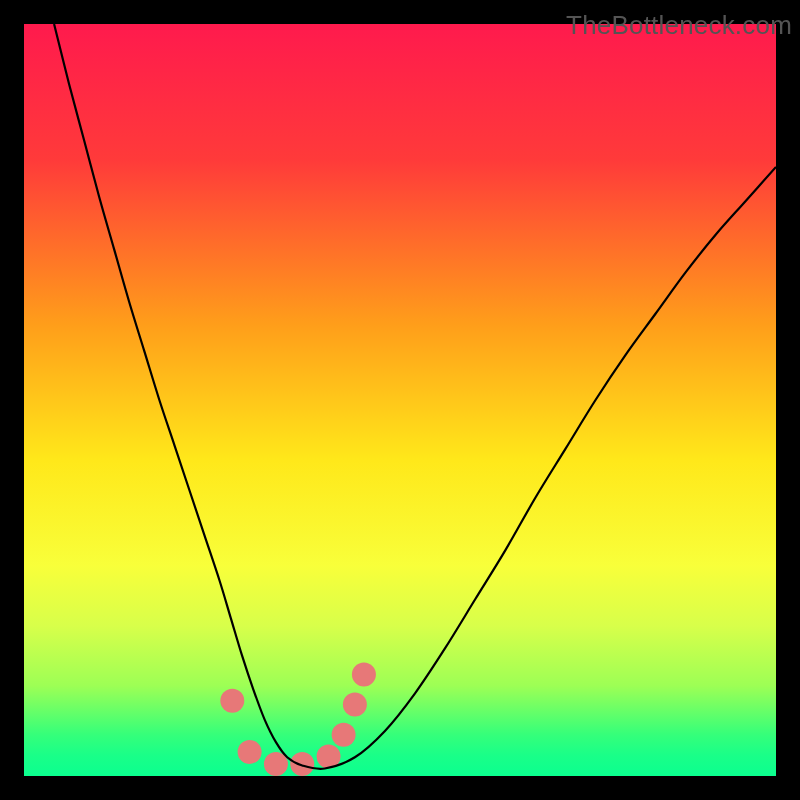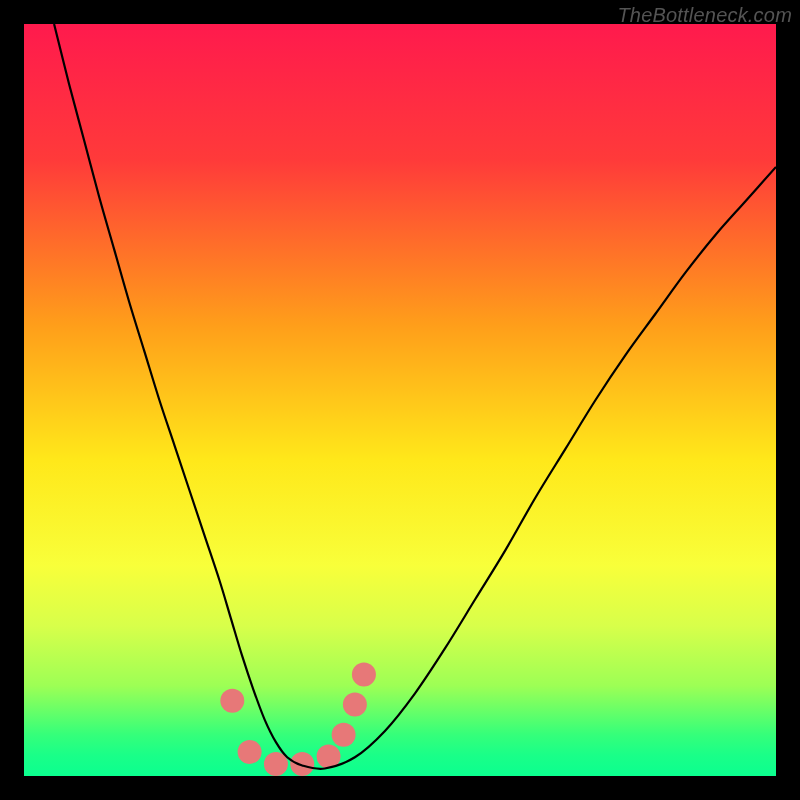--- a/index.html
+++ b/index.html
@@ -21,27 +21,26 @@
   }
   .plot {
     position: absolute;
     left: 0;
     top: 0;
     width: 752px;
     height: 752px;
   }
   .watermark {
     position: absolute;
-    top: 4px;
+    top: 10px;
     right: 8px;
     color: #545454;
-    font-size: 20px;
+    font-size: 26px;
     font-weight: 500;
     letter-spacing: 0.2px;
-    font-style: italic;
   }
   svg { display: block; }
 </style>
 </head>
 <body>
 
 <div class="frame">
   <svg class="plot" viewBox="0 0 752 752">
     <defs>
       <linearGradient id="bg-grad" x1="0" y1="0" x2="0" y2="1">

